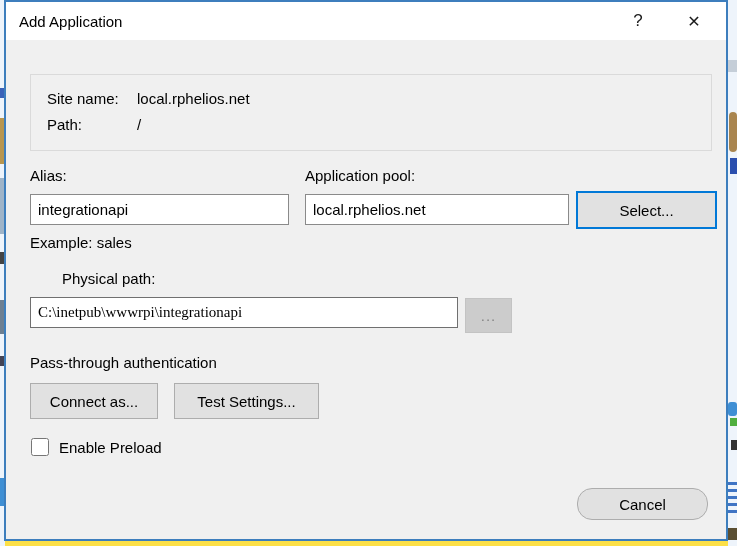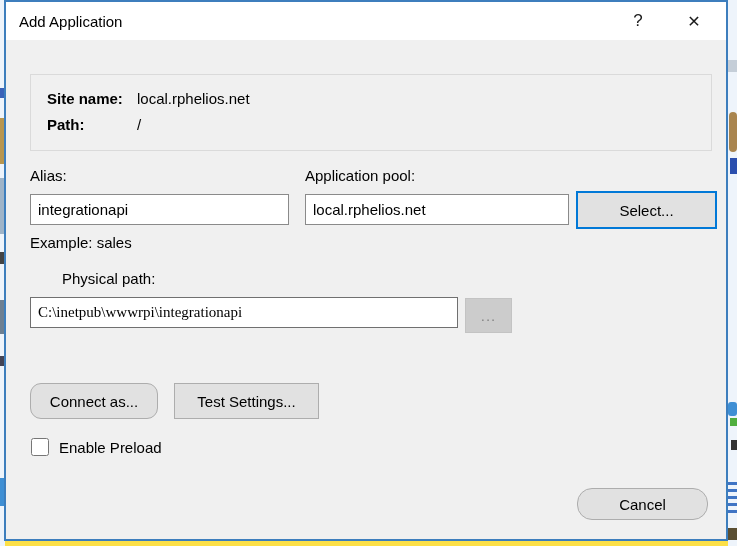--- a/index.html
+++ b/index.html
@@ -40,21 +40,21 @@
   .win-btn.help{right:72px;}
   .win-btn.close{right:16px;font-size:16px;}
 
   .info-box{
     position:absolute;left:24px;top:72px;width:682px;height:77px;
     box-sizing:border-box;
     border:1px solid #dadada;background:var(--body-bg,#f0f0f0);
     padding:15px 0 0 16px;font-size:15px;
   }
   .info-row{display:flex;margin-bottom:9px;}
-  .info-label{width:90px;font-weight:bold;}
+  .info-label{width:90px;}
 
   .lbl{position:absolute;font-size:15px;}
   .txt-input{
     position:absolute;box-sizing:border-box;height:31px;
     border:1px solid #8a8a8a;background:#fff;
     font-family:"Liberation Sans",sans-serif;font-size:15px;color:#000;
     padding:0 7px;outline:none;
   }
   .btn{
     position:absolute;box-sizing:border-box;
@@ -128,21 +128,22 @@
     <input class="txt-input" style="left: 24px; top: 192px; width: 259px;" type="text" value="integrationapi">
     <input class="txt-input" style="left: 299px; top: 192px; width: 264px;" type="text" value="local.rphelios.net">
     <button class="btn focused" style="left:570px;top:189px;width:141px;height:38px;">Select...</button>
 
     <span class="lbl" style="left:24px;top:232px;">Example: sales</span>
 
     <span class="lbl" style="left:24px;top:268px;margin-left:32px;">Physical path:</span>
     <input class="txt-input" style="left: 24px; top: 295px; width: 428px; border-color: rgb(112, 112, 112); font-family: Liberation Serif, serif;" type="text" value="C:\inetpub\wwwrpi\integrationapi">
     <button class="btn disabled" style="left:459px;top:296px;width:47px;height:35px;">...</button>
 
-    <button class="btn" style="left:24px;top:381px;width:128px;height:36px;border-radius:11px;">Connect as...</button>
+    <span class="lbl" style="left:24px;top:352px;">Pass-through authentication</span>
+    <button class="btn" style="left:24px;top:381px;width:128px;height:36px;">Connect as...</button>
     <button class="btn" style="left:168px;top:381px;width:145px;height:36px;">Test Settings...</button>
 
     <input class="checkbox" type="checkbox" style="">
     <span class="lbl" style="left:53px;top:437px;">Enable Preload</span>
 
     <button class="btn" style="left:571px;top:486px;width:131px;height:32px;border-radius:15px;">Cancel</button>
   </div>
 </div>
 
 </body></html>

